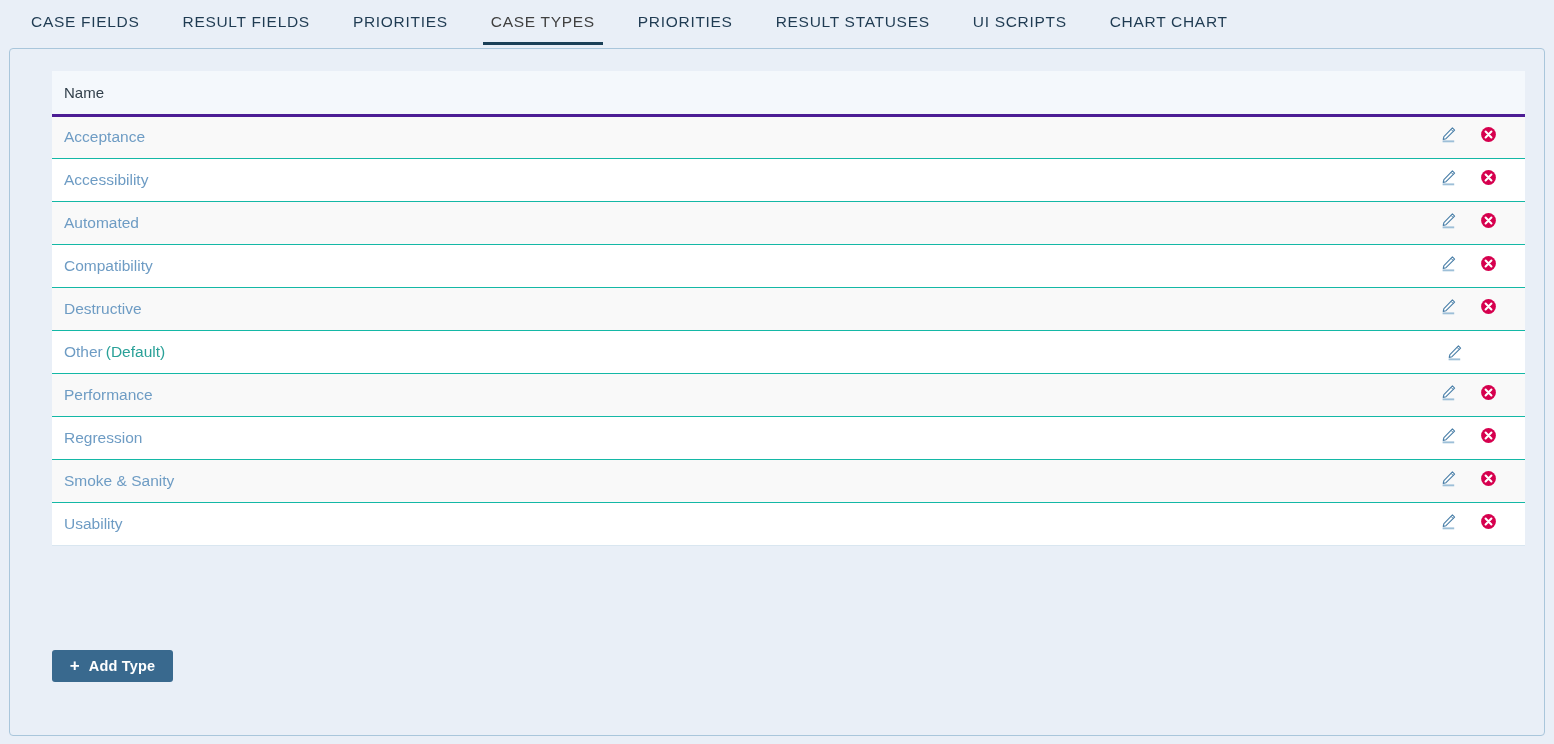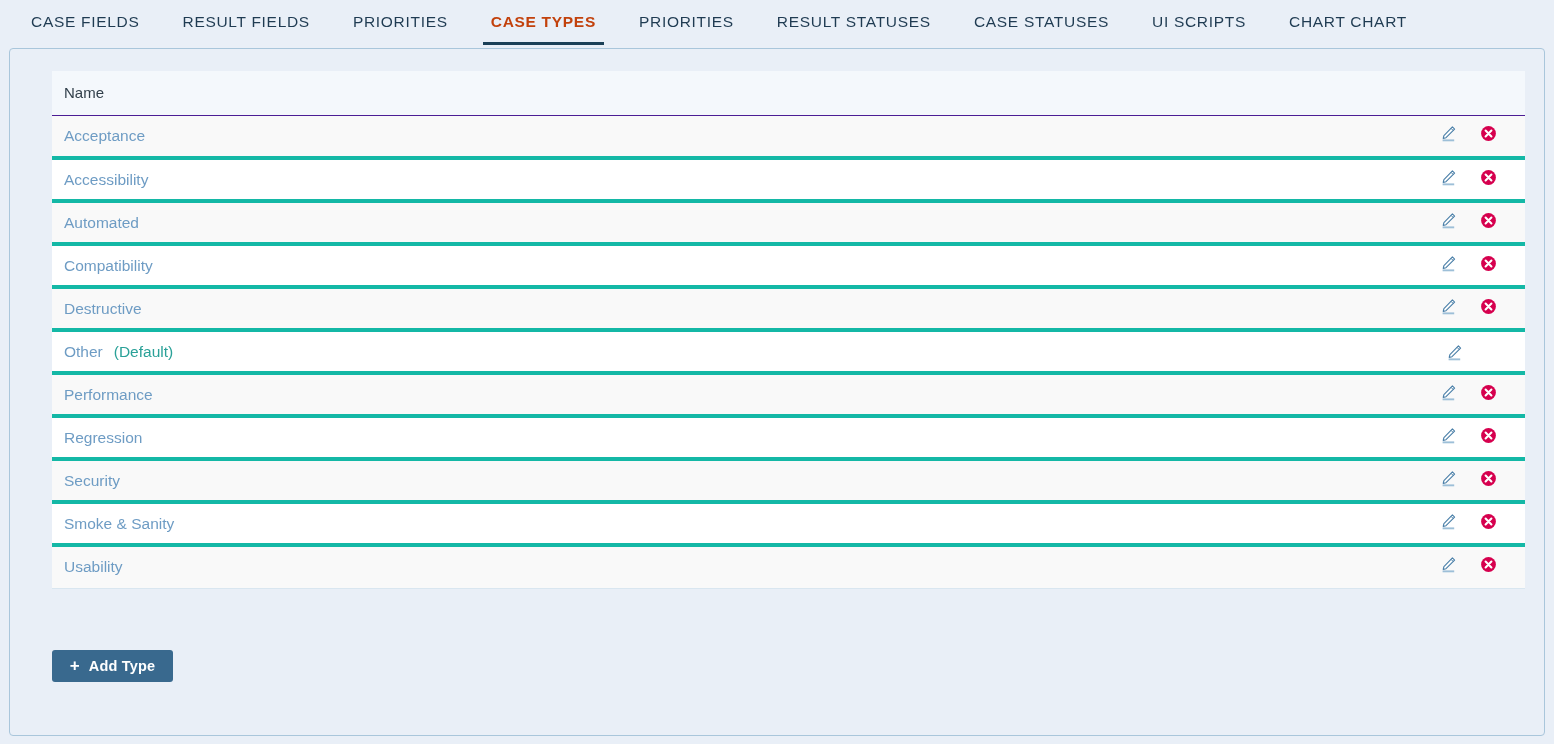--- a/index.html
+++ b/index.html
@@ -33,22 +33,22 @@
     margin-right: 43px;
     font-size: 15.5px;
     letter-spacing: 0.7px;
     font-weight: 400;
     color: #1f3b52;
     cursor: pointer;
     white-space: nowrap;
     padding-bottom: 5px;
   }
   .tab.active {
-    font-weight: 700;
-    color: #c2410c;
+    font-weight: 400;
+    color: #404040;
     align-items: center;
   }
   .tab.active::after {
     content: "";
     position: absolute;
     left: -8px;
     right: -8px;
     bottom: 4px;
     height: 3px;
     background: #1b4057;
@@ -78,42 +78,42 @@
     font-size: 15px;
   }
   #types-table th {
     background: #f4f8fc;
     color: #32404b;
     font-weight: 400;
     font-size: 15px;
     text-align: left;
     height: 44px;
     padding: 0 0 0 12px;
-    border-bottom: 1px solid #4c1d95;
+    border-bottom: 3px solid #4c1d95;
   }
   #types-table td {
     height: 43px;
     padding: 0 0 0 12px;
-    border-bottom: 4px solid #14b8a6;
+    border-bottom: 1px solid #14b8a6;
     vertical-align: middle;
   }
   #types-table tbody tr:nth-child(odd) td { background: #f9f9f9; }
   #types-table tbody tr:nth-child(even) td { background: #ffffff; }
   #types-table tbody tr:last-child td { border-bottom: 1px solid #d9e6f0; }
 
   .type-name {
     color: #6e9cc4;
     text-decoration: none;
     cursor: pointer;
     font-size: 15.5px;
   }
   .default-flag {
     color: #2aa198;
     font-size: 15.5px;
-    margin-left: 11px;
+    margin-left: 3px;
   }
 
   td.actions {
     width: 120px;
     padding: 0;
     text-align: right;
     white-space: nowrap;
   }
   .act-btn {
     display: inline-block;
@@ -172,23 +172,20 @@
     <div class="tab active">
       <span>CASE TYPES</span>
     </div>
     <div class="tab">
       <span>PRIORITIES</span>
     </div>
     <div class="tab">
       <span>RESULT STATUSES</span>
     </div>
     <div class="tab">
-      <span>CASE STATUSES</span>
-    </div>
-    <div class="tab">
       <span>UI SCRIPTS</span>
     </div>
     <div class="tab">
       <span>CHART CHART</span>
     </div>
   </div>
 
 <div id="panel">
 
   <table id="types-table">
@@ -278,31 +275,20 @@
           <td class="actions"><span class="act-btn edit"><svg width="17" height="17" viewBox="0 0 17 17">
                 <path d="M12.4 1.9 L14.6 4.1 L6.0 12.7 L3.2 13.4 L3.9 10.6 Z" fill="#fdfefe" stroke="#4a7fa8" stroke-width="1.1" stroke-linejoin="round"></path>
                 <path d="M11.0 3.3 L13.2 5.5" stroke="#4a7fa8" stroke-width="1"></path>
                 <rect x="2.6" y="14.4" width="11.6" height="1.9" fill="#9dbfd8"></rect>
               </svg></span><span class="act-btn delete"><svg width="17" height="17" viewBox="0 0 17 17">
                 <circle cx="8.5" cy="8.5" r="7.4" fill="#d6004e"></circle>
                 <path d="M5.6 5.6 L11.4 11.4 M11.4 5.6 L5.6 11.4" stroke="#ffffff" stroke-width="2.1" stroke-linecap="round"></path>
               </svg></span></td>
         </tr>
         <tr>
-          <td><a class="type-name">Security</a></td>
-          <td class="actions"><span class="act-btn edit"><svg width="17" height="17" viewBox="0 0 17 17">
-                <path d="M12.4 1.9 L14.6 4.1 L6.0 12.7 L3.2 13.4 L3.9 10.6 Z" fill="#fdfefe" stroke="#4a7fa8" stroke-width="1.1" stroke-linejoin="round"></path>
-                <path d="M11.0 3.3 L13.2 5.5" stroke="#4a7fa8" stroke-width="1"></path>
-                <rect x="2.6" y="14.4" width="11.6" height="1.9" fill="#9dbfd8"></rect>
-              </svg></span><span class="act-btn delete"><svg width="17" height="17" viewBox="0 0 17 17">
-                <circle cx="8.5" cy="8.5" r="7.4" fill="#d6004e"></circle>
-                <path d="M5.6 5.6 L11.4 11.4 M11.4 5.6 L5.6 11.4" stroke="#ffffff" stroke-width="2.1" stroke-linecap="round"></path>
-              </svg></span></td>
-        </tr>
-        <tr>
           <td><a class="type-name">Smoke &amp; Sanity</a></td>
           <td class="actions"><span class="act-btn edit"><svg width="17" height="17" viewBox="0 0 17 17">
                 <path d="M12.4 1.9 L14.6 4.1 L6.0 12.7 L3.2 13.4 L3.9 10.6 Z" fill="#fdfefe" stroke="#4a7fa8" stroke-width="1.1" stroke-linejoin="round"></path>
                 <path d="M11.0 3.3 L13.2 5.5" stroke="#4a7fa8" stroke-width="1"></path>
                 <rect x="2.6" y="14.4" width="11.6" height="1.9" fill="#9dbfd8"></rect>
               </svg></span><span class="act-btn delete"><svg width="17" height="17" viewBox="0 0 17 17">
                 <circle cx="8.5" cy="8.5" r="7.4" fill="#d6004e"></circle>
                 <path d="M5.6 5.6 L11.4 11.4 M11.4 5.6 L5.6 11.4" stroke="#ffffff" stroke-width="2.1" stroke-linecap="round"></path>
               </svg></span></td>
         </tr>

